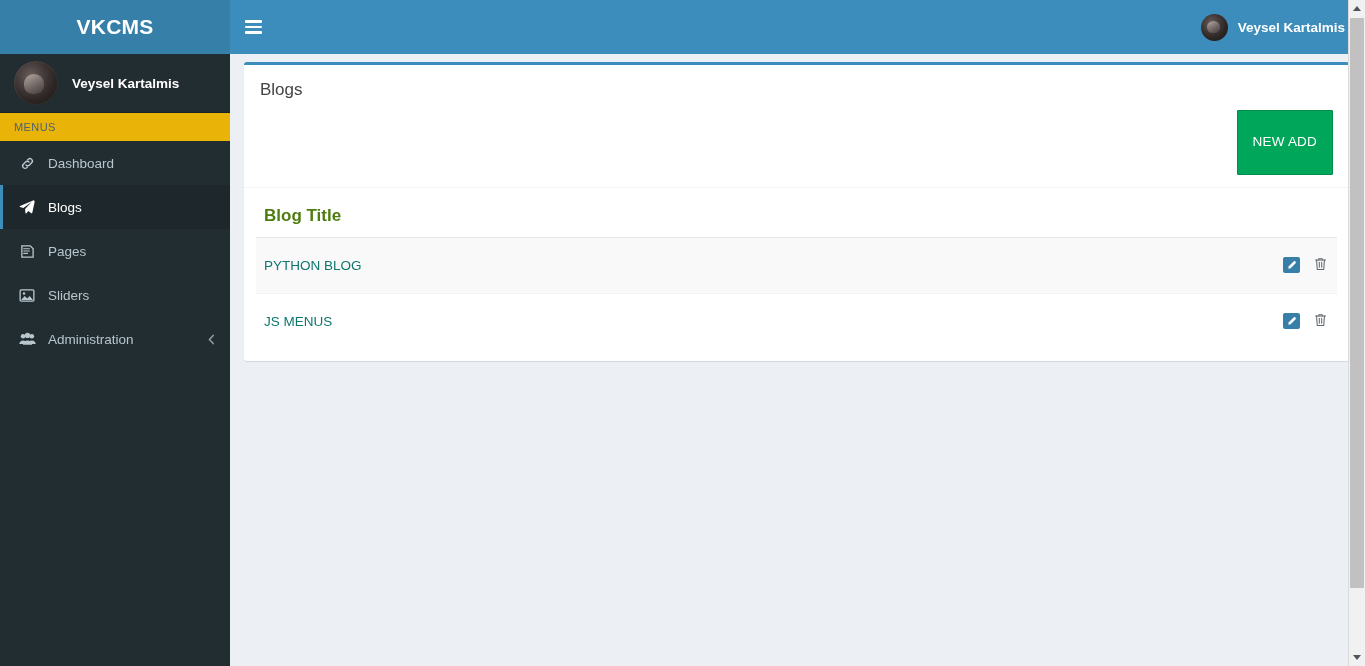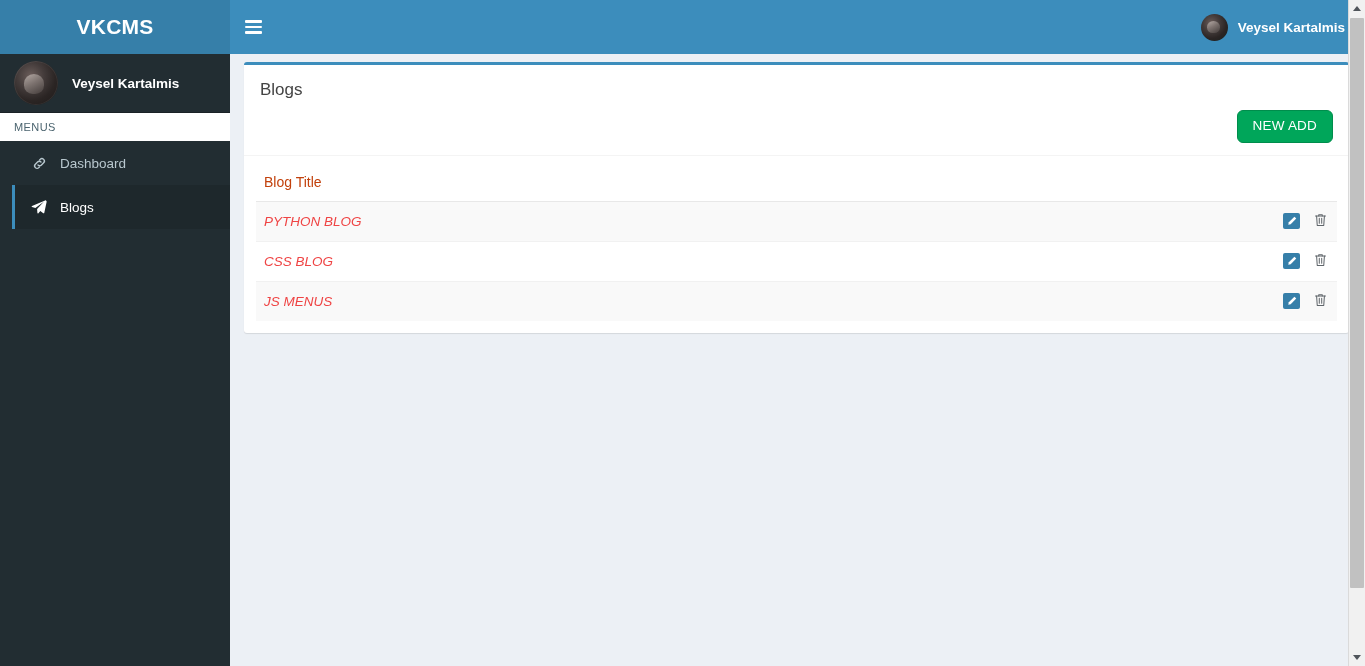--- a/index.html
+++ b/index.html
@@ -81,39 +81,38 @@
     font-weight: bold;
     margin-left: 14px;
     white-space: nowrap;
   }
 
   .menu-header {
     color: #4b646f;
     font-size: 11px;
     letter-spacing: .4px;
     padding: 12px 16px 12px 14px;
-    background: #ffffff;
+    background: #eab308;
     height: 28px;
     display: flex;
     align-items: center;
   }
 
   .nav { list-style: none; }
   .nav-item {
     display: flex;
     align-items: center;
     height: 44px;
     padding: 0 12px 0 14px;
     color: #b8c7ce;
     font-size: 13.5px;
     cursor: pointer;
     border-left: 3px solid transparent;
     position: relative;
     user-select: none;
-    margin-left: 12px;
   }
   .nav-item.active {
     background: #1e282c;
     color: #ffffff;
     border-left-color: #3c8dbc;
   }
   .nav-icon {
     width: 20px;
     height: 18px;
     flex: 0 0 20px;
@@ -241,55 +240,54 @@
   .card-toolbar {
     padding: 5px 16px 12px 16px;
     display: flex;
     justify-content: flex-end;
     border-bottom: 1px solid #f4f4f4;
   }
   .btn-new-add {
     background: #00a65a;
     color: #ffffff;
     border: 1px solid #008d4c;
-    border-radius: 6px;
+    border-radius: 1px;
     font-size: 13.5px;
     font-family: "Liberation Sans", sans-serif;
-    padding: 8px 15px;
+    padding: 24px 15px;
     cursor: pointer;
     line-height: 1.1;
     letter-spacing: .2px;
   }
 
   .card-body {
     padding: 10px 12px 12px 12px;
   }
 
   table.data-table {
     width: 100%;
     border-collapse: collapse;
     font-size: 13.5px;
   }
   table.data-table th {
     text-align: left;
-    font-weight: normal;
-    color: #c2410c;
-    font-size: 14px;
+    font-weight: bold;
+    color: #4d7c0f;
+    font-size: 17px;
     padding: 8px 8px 11px 8px;
     border-bottom: 1px solid #e8e8e8;
   }
   table.data-table th.col-actions { width: 86px; }
 
   table.data-table td {
-    padding: 11px 8px;
-    color: #ef4444;
+    padding: 19px 8px;
+    color: #0f766e;
     border-bottom: 1px solid #f1f1f1;
     vertical-align: middle;
     height: 37px;
-    font-style: italic;
   }
   table.data-table tbody tr:nth-child(odd) { background: #f9f9f9; }
   table.data-table tbody tr:nth-child(even) { background: #ffffff; }
   table.data-table tbody tr:last-child td { border-bottom: none; }
 
   td.actions-cell {
     text-align: right;
     white-space: nowrap;
     padding-right: 10px;
   }
@@ -391,22 +389,59 @@
 
       <li class="nav-item active">
         <span class="nav-icon">
           <svg width="16" height="16" viewBox="0 0 16 16" fill="#ffffff">
             <path d="M15.3 1.1 1.0 7.0c-.5.2-.5.9 0 1.0l3.4 1.1 8.4-6.3-6.7 7.1.3 4.0c.0.5.7.7 1.0.3l1.9-2.2 3.0 2.2c.4.3.9.1 1.0-.4l2.4-11.2c.1-.5-.4-.8-.8-.6z"></path>
           </svg>
         </span>
         <span class="nav-label">Blogs</span>
       </li>
 
-
-
+      <li class="nav-item">
+        <span class="nav-icon">
+          <svg width="15" height="15" viewBox="0 0 16 16">
+            <path d="M2 2h9l3 3v9H2z" fill="none" stroke="#b8c7ce" stroke-width="1.4"></path>
+            <path d="M4 5h6M4 7.5h6M4 10h4" stroke="#b8c7ce" stroke-width="1.2" stroke-linecap="round"></path>
+          </svg>
+        </span>
+        <span class="nav-label">Pages</span>
+      </li>
+
+      <li class="nav-item">
+        <span class="nav-icon">
+          <svg width="16" height="15" viewBox="0 0 17 15">
+            <rect x="1.2" y="1.6" width="14.6" height="11.8" rx="1" fill="none" stroke="#b8c7ce" stroke-width="1.4"></rect>
+            <circle cx="5.3" cy="5.3" r="1.3" fill="#b8c7ce"></circle>
+            <path d="M2.2 12.2l3.9-4.1 2.7 2.7 2.5-2.9 3.5 4.3z" fill="#b8c7ce"></path>
+          </svg>
+        </span>
+        <span class="nav-label">Sliders</span>
+      </li>
+
+      <li class="nav-item">
+        <span class="nav-icon">
+          <svg width="17" height="14" viewBox="0 0 18 14" fill="#b8c7ce">
+            <circle cx="4.3" cy="4.0" r="2.4"></circle>
+            <circle cx="13.6" cy="4.0" r="2.4"></circle>
+            <circle cx="9.0" cy="3.2" r="2.8"></circle>
+            <path d="M0.4 12.4c0-2.3 1.8-3.8 3.9-3.8s3.9 1.5 3.9 3.8z"></path>
+            <path d="M9.8 12.4c0-2.3 1.8-3.8 3.9-3.8s3.9 1.5 3.9 3.8z"></path>
+            <path d="M4.2 13.1c0-2.7 2.1-4.5 4.8-4.5s4.8 1.8 4.8 4.5z"></path>
+          </svg>
+        </span>
+        <span class="nav-label">Administration</span>
+        <span class="nav-arrow">
+          <svg width="9" height="11" viewBox="0 0 9 11" fill="none" stroke="#b8c7ce" stroke-width="1.5" stroke-linecap="round" stroke-linejoin="round">
+            <path d="M6.2 1.4 2.4 5.5l3.8 4.1"></path>
+          </svg>
+        </span>
+      </li>
 
     </ul>
   </aside>
 
   <div class="content-wrap">
 
     <header class="navbar">
       <div class="sidebar-toggle">
         <span class="hamburger">
           <span></span>
@@ -435,35 +470,20 @@
           <table class="data-table">
             <thead>
               <tr>
                 <th>Blog Title</th>
                 <th class="col-actions"></th>
               </tr>
             </thead>
             <tbody id="table-body">
                 <tr>
                   <td>PYTHON BLOG</td>
-                  <td class="actions-cell"><button class="btn-edit">
-                      <span><svg width="10" height="10" viewBox="0 0 12 12" fill="#ffffff">
-                          <path d="M8.9.9 11.1 3.1 4.4 9.8 1.5 10.5 2.2 7.6z"></path>
-                        </svg></span>
-                    </button><button class="btn-delete">
-                      <span><svg width="13" height="14" viewBox="0 0 14 15" fill="none" stroke="#60666b" stroke-width="1.1" stroke-linecap="round" stroke-linejoin="round">
-                          <path d="M1.6 3.3h10.8"></path>
-                          <path d="M5.1 3.3V1.9h3.8v1.4"></path>
-                          <path d="M2.8 3.3 3.5 13.4h7l.7-10.1"></path>
-                          <path d="M5.7 5.6v5.3M8.3 5.6v5.3"></path>
-                        </svg></span>
-                    </button></td>
-                </tr>
-                <tr>
-                  <td>CSS BLOG</td>
                   <td class="actions-cell"><button class="btn-edit">
                       <span><svg width="10" height="10" viewBox="0 0 12 12" fill="#ffffff">
                           <path d="M8.9.9 11.1 3.1 4.4 9.8 1.5 10.5 2.2 7.6z"></path>
                         </svg></span>
                     </button><button class="btn-delete">
                       <span><svg width="13" height="14" viewBox="0 0 14 15" fill="none" stroke="#60666b" stroke-width="1.1" stroke-linecap="round" stroke-linejoin="round">
                           <path d="M1.6 3.3h10.8"></path>
                           <path d="M5.1 3.3V1.9h3.8v1.4"></path>
                           <path d="M2.8 3.3 3.5 13.4h7l.7-10.1"></path>
                           <path d="M5.7 5.6v5.3M8.3 5.6v5.3"></path>

